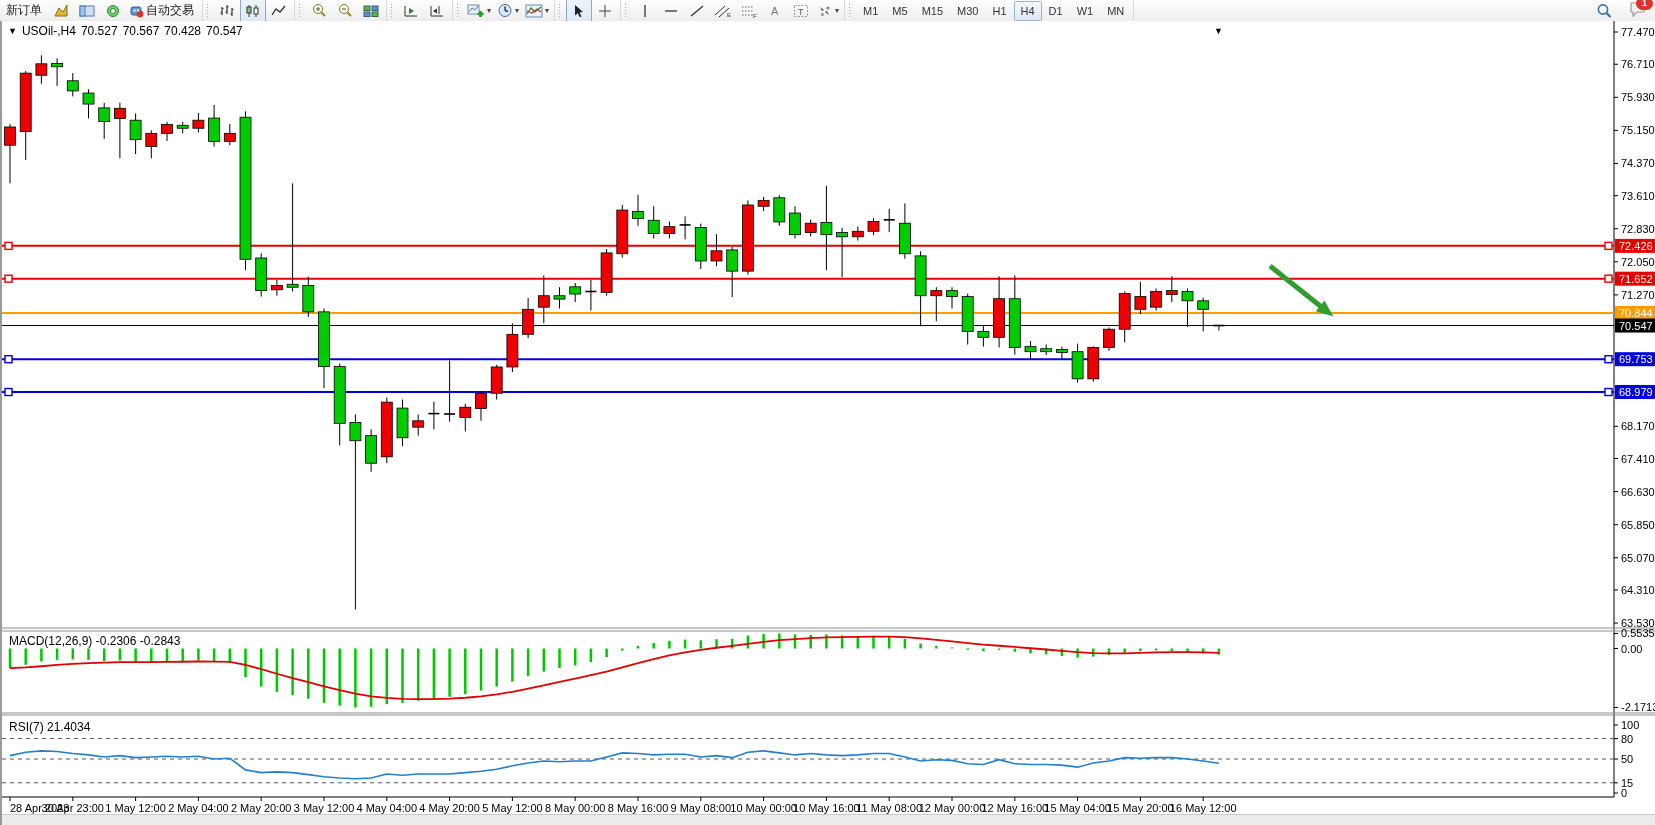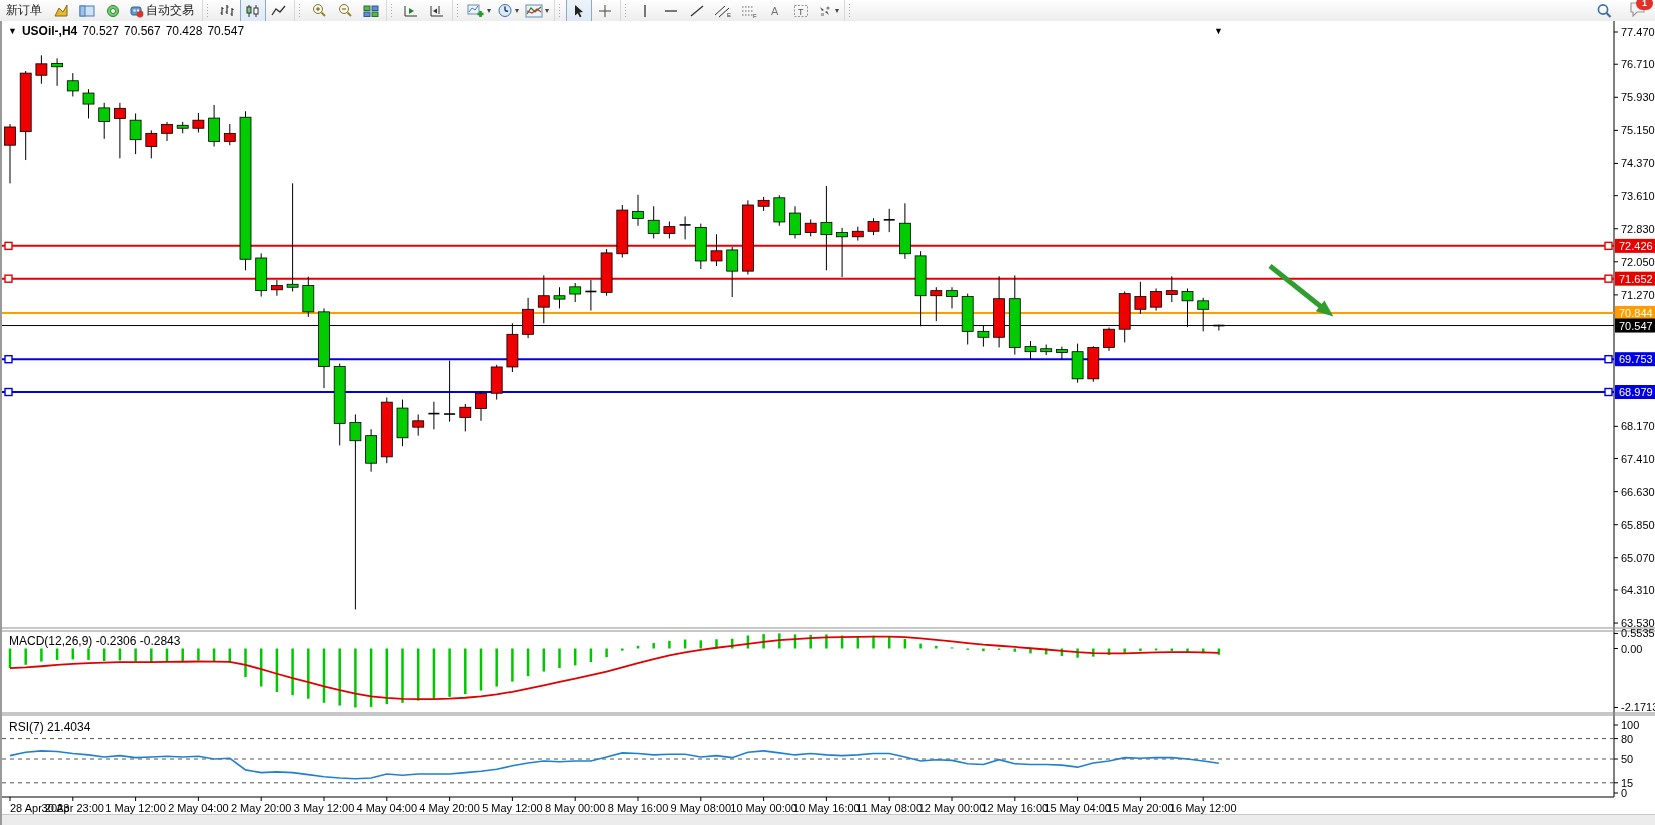--- a/index.html
+++ b/index.html
@@ -239,20 +239,31 @@
           <path d="M3 3l4 3-2 1z" fill="#555"></path>
           <path d="M12 11L8 8l2-1z" fill="#555"></path>
           <circle cx="11" cy="4" r="1.6" fill="#888"></circle>
           <rect x="4" y="9" width="3" height="3" fill="#aaa"></rect>
         </svg>
       <span class="dd">▾</span>
     </div>
   </div>
 
   <div class="grip"></div>
+  <div class="tb-group" id="tf-group">
+      <div class="tf-btn">M1</div>
+      <div class="tf-btn">M5</div>
+      <div class="tf-btn">M15</div>
+      <div class="tf-btn">M30</div>
+      <div class="tf-btn">H1</div>
+      <div class="tf-btn pressed">H4</div>
+      <div class="tf-btn">D1</div>
+      <div class="tf-btn">W1</div>
+      <div class="tf-btn">MN</div>
+    </div>
 
   <div class="tb-right">
     <div class="tb-btn">
       <svg width="17" height="16" viewBox="0 0 17 16">
           <circle cx="7" cy="6.5" r="4.6" fill="none" stroke="#3a6ea5" stroke-width="1.6"></circle>
           <line x1="10.5" y1="10" x2="14.5" y2="14" stroke="#3a6ea5" stroke-width="2.2"></line>
         </svg>
     </div>
     <div class="chat-wrap">
       <svg width="18" height="16" viewBox="0 0 18 16">
@@ -624,21 +635,21 @@
       <line x1="1075.6" y1="776" x2="1075.6" y2="780" stroke="#000"></line>
       <text x="1075.6" y="791" font-size="11" font-family="Liberation Sans, sans-serif" fill="#000" text-anchor="middle">15 May 04:00</text>
       <line x1="1138.3999999999999" y1="776" x2="1138.3999999999999" y2="780" stroke="#000"></line>
       <text x="1138.3999999999999" y="791" font-size="11" font-family="Liberation Sans, sans-serif" fill="#000" text-anchor="middle">15 May 20:00</text>
       <line x1="1201.2" y1="776" x2="1201.2" y2="780" stroke="#000"></line>
       <text x="1201.2" y="791" font-size="11" font-family="Liberation Sans, sans-serif" fill="#000" text-anchor="middle">16 May 12:00</text>
     </svg>
 
   <div class="symbol-line">
     <span class="tri">▼</span>
-    <span style="font-weight:bold;">USOil-,H4</span>
+    <span style="font-weight:normal;">USOil-,H4</span>
     <span>70.527</span>
     <span>70.567</span>
     <span>70.428</span>
     <span>70.547</span>
   </div>
 
   <div class="pane-label" id="macd-label" style="top:613px;">
     <span>MACD(12,26,9)</span> <span>-0.2306 -0.2843</span>
   </div>
   <div class="pane-label" id="rsi-label" style="top:699px;">

